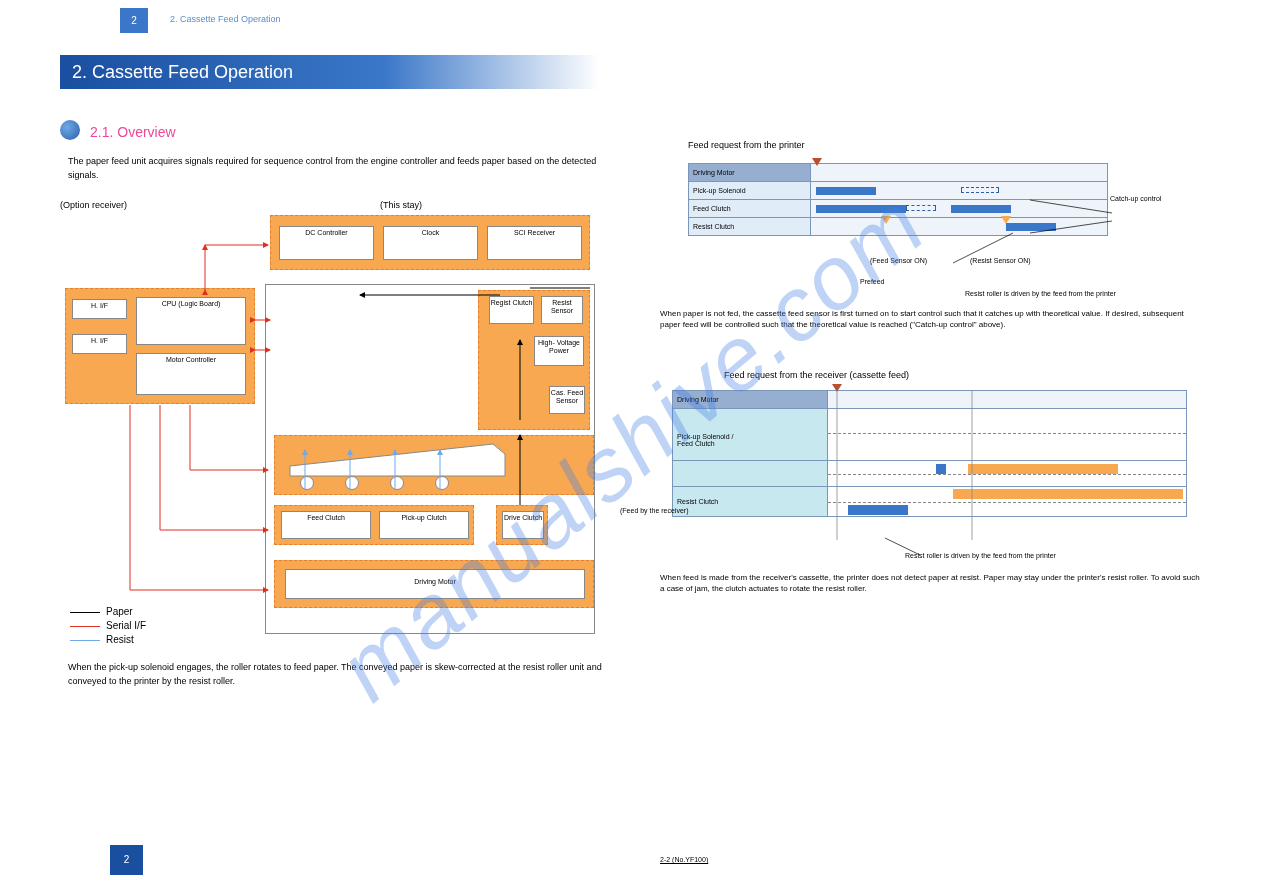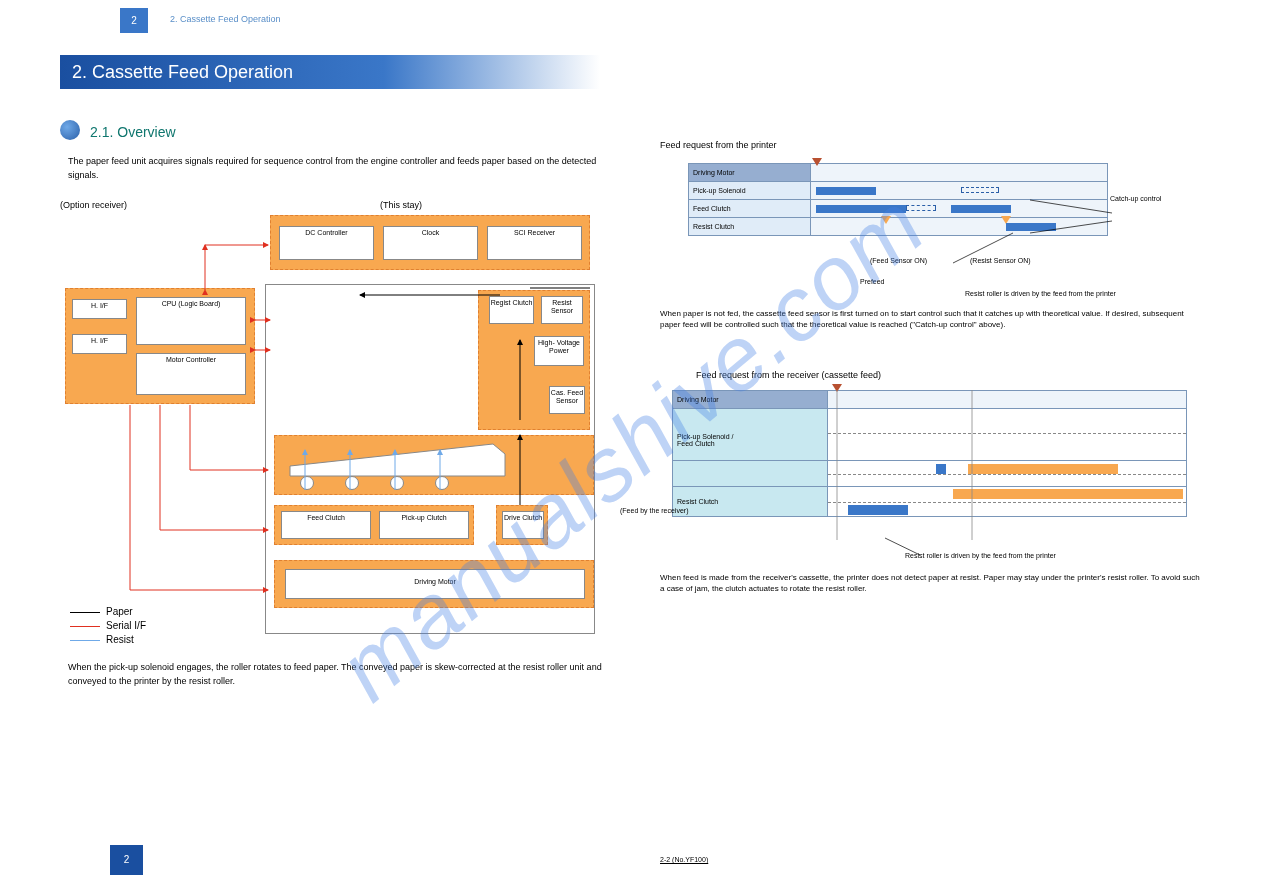--- a/index.html
+++ b/index.html
@@ -63,21 +63,21 @@
     width: 20px;
     height: 20px;
     border-radius: 50%;
     background: radial-gradient(circle at 35% 35%, #6fa9e8, #2a5fa8);
   }
   .overview-title {
     position: absolute;
     left: 90px;
     top: 124px;
     font-size: 14px;
-    color: #0f766e;
+    color: #ec4899;
     font-weight: 500;
   }
   .overview-desc {
     position: absolute;
     left: 68px;
     top: 155px;
     width: 540px;
     font-size: 9px;
     line-height: 1.5;
   }
@@ -98,21 +98,21 @@
   .option-receiver .inner { position:absolute; background:#fff; border:1px solid #888; font-size:7px; text-align:center; padding-top:2px;}
   .printer-box {
     position:absolute; left:205px; top:94px; width:330px; height:350px; border:1px solid #888; background:#fff;
   }
   .orange-group { position:absolute; background:#f8a850; border:1px dashed #e08030; }
   .white-inner { position:absolute; background:#fff; border:1px solid #888; font-size:7px; text-align:center; padding-top:2px; line-height:1.15;}
   .circ { position:absolute; width:14px; height:14px; border:1px solid #888; border-radius:50%; background:#fff;}
   .legend { position:absolute; left:10px; top:415px; font-size:10px; line-height:14px;}
   .legend .arr { display:inline-block; width:30px; height:0; border-top:1.5px solid; vertical-align:middle; margin-right:6px;}
   .extra-desc { position:absolute; left:68px; top:660px; width:540px; font-size:9px; line-height:1.6;}
-  .right-pane-title { position:absolute; font-size:9px; }
+  .right-pane-title { position:absolute; font-size:9px;margin-left:28px; }
   .timing-table {
     position:absolute; border-collapse:collapse; font-size:7px;
   }
   .timing-table td { border:1px solid #7a96b8; text-align:left; padding-left:4px; height:18px; }
   .timing-table td.hdr { background:#96aed0; }
   .timing-table td.lc { background:#e0ecf8; }
   .timing-table td.lc2 { background:#c8e8f0; }
   .timing-table td.gantt { position:relative; background:#eef4fa; padding:0;}
   .bar-b { position:absolute; height:8px; background:#3a77c8; top:5px;}
   .bar-o { position:absolute; height:8px; background:#f8a850; top:5px;}

